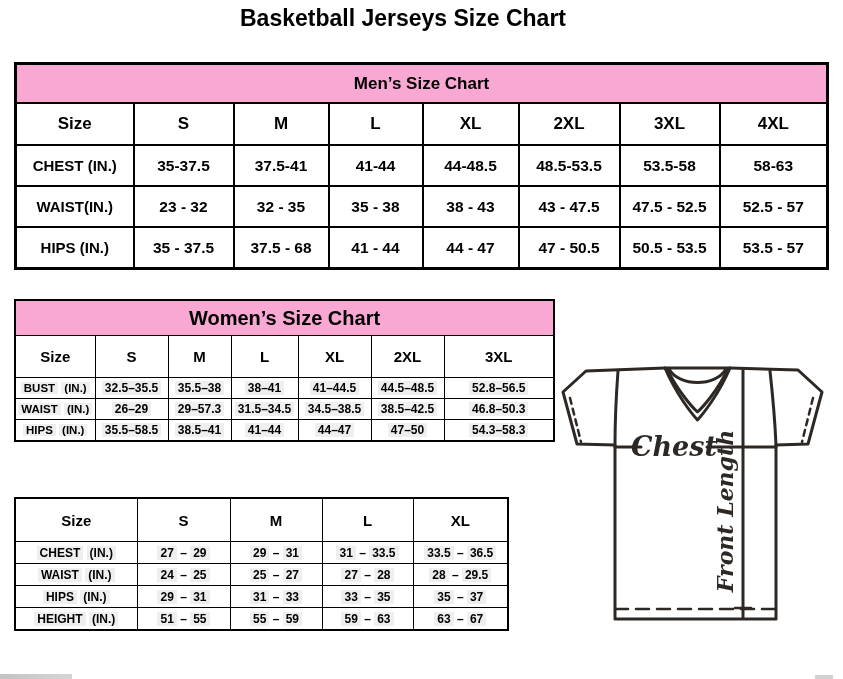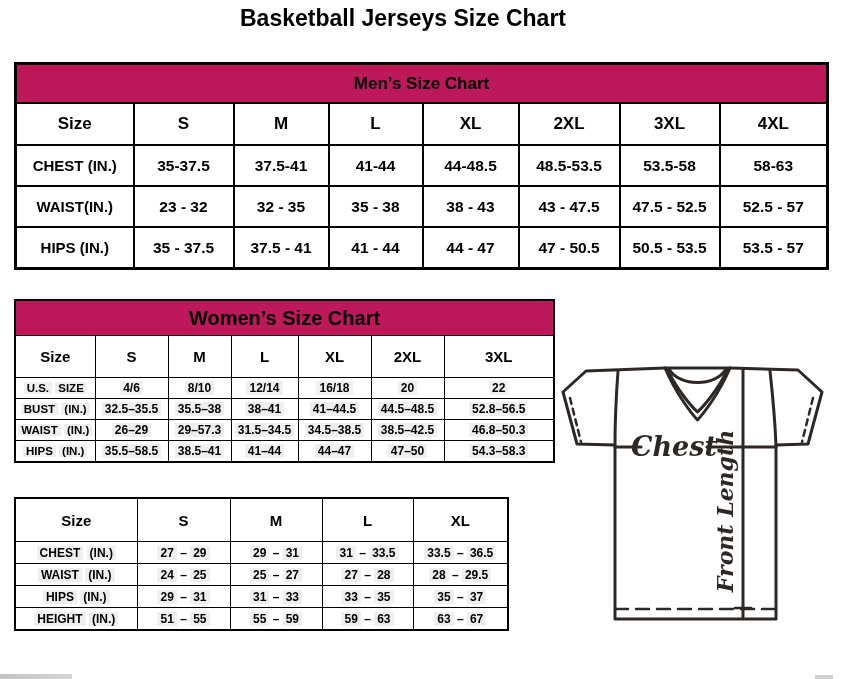--- a/index.html
+++ b/index.html
@@ -3,21 +3,21 @@
 <meta charset="utf-8">
 <style>
   html,body{margin:0;padding:0;background:#fff;}
   .sheet{position:relative;width:833px;height:679px;background:#ffffff;overflow:hidden;
          font-family:"Liberation Sans",sans-serif;color:#000;}
   .page-title{position:absolute;left:0;top:5px;width:806px;text-align:center;
               font-size:23px;font-weight:bold;letter-spacing:0px;}
   table{border-collapse:collapse;table-layout:fixed;position:absolute;background:#fff;}
   th,td{border:1px solid #000;text-align:center;vertical-align:middle;font-weight:bold;
         padding:0;overflow:hidden;white-space:nowrap;}
-  .tbl-title{background:#be185d;}
+  .tbl-title{background:#f9a8d4;}
   
   #mens{left:14px;top:62px;width:812px;border:3px solid #000;}
   #mens th,#mens td{border:2px solid #000;}
   #mens .tbl-title{height:37px;font-size:17px;}
   #mens .size-row th{height:40px;font-size:17px;}
   #mens td{height:39px;font-size:15.5px;}
   #mens td.rowlabel{font-size:15px;}
   
   #womens{left:14px;top:299px;width:539px;border:2px solid #000;}
   #womens .tbl-title{height:34px;font-size:20px;}
@@ -88,21 +88,21 @@
           <td>32 - 35</td>
           <td>35 - 38</td>
           <td>38 - 43</td>
           <td>43 - 47.5</td>
           <td>47.5 - 52.5</td>
           <td>52.5 - 57</td>
         </tr>
         <tr>
           <td class="rowlabel">HIPS (IN.)</td>
           <td>35 - 37.5</td>
-          <td>37.5 - 41</td>
+          <td>37.5 - 68</td>
           <td>41 - 44</td>
           <td>44 - 47</td>
           <td>47 - 50.5</td>
           <td>50.5 - 53.5</td>
           <td>53.5 - 57</td>
         </tr>
       </tbody>
     </table>
   <table id="womens">
       <colgroup>
@@ -119,29 +119,20 @@
           <th colspan="7" class="tbl-title">Women’s Size Chart</th>
         </tr>
         <tr class="size-row">
           <th>Size</th>
           <th>S</th>
           <th>M</th>
           <th>L</th>
           <th>XL</th>
           <th>2XL</th>
           <th>3XL</th>
-        </tr>
-        <tr>
-          <td class="rowlabel"><span class="hl">U.S.</span> <span class="hl">SIZE</span></td>
-          <td><span class="hl">4/6</span></td>
-          <td><span class="hl">8/10</span></td>
-          <td><span class="hl">12/14</span></td>
-          <td><span class="hl">16/18</span></td>
-          <td><span class="hl">20</span></td>
-          <td><span class="hl">22</span></td>
         </tr>
         <tr>
           <td class="rowlabel"><span class="hl">BUST</span> <span class="hl">(IN.)</span></td>
           <td><span class="hl">32.5–35.5</span></td>
           <td><span class="hl">35.5–38</span></td>
           <td><span class="hl">38–41</span></td>
           <td><span class="hl">41–44.5</span></td>
           <td><span class="hl">44.5–48.5</span></td>
           <td><span class="hl">52.8–56.5</span></td>
         </tr>

